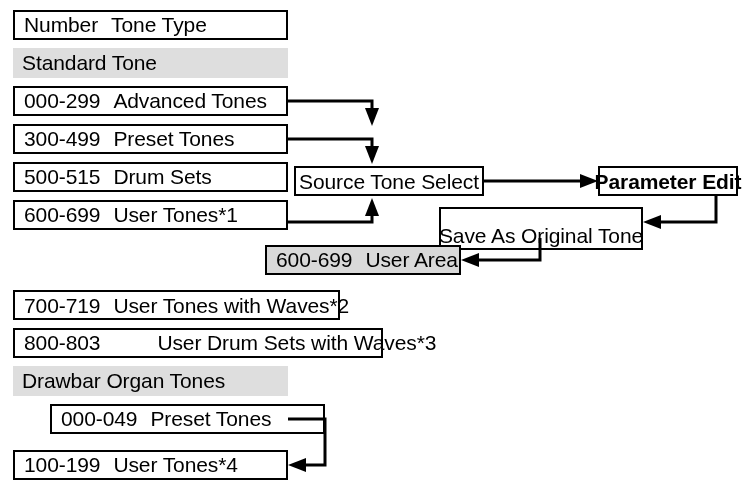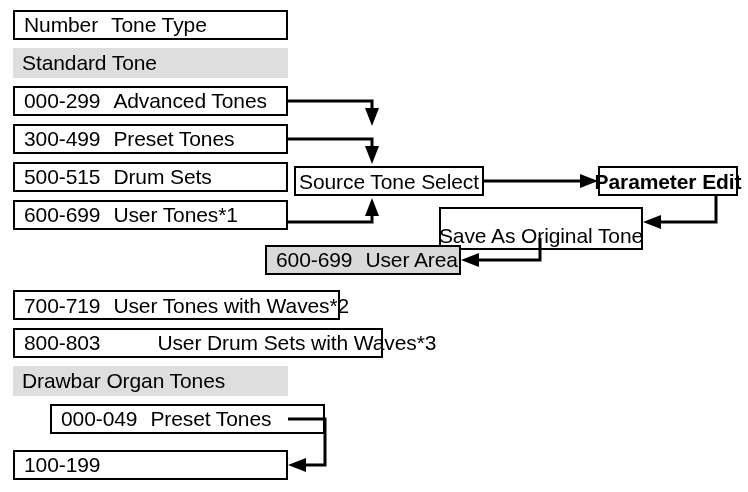--- a/index.html
+++ b/index.html
@@ -125,20 +125,21 @@
     <span class="single">Drawbar Organ Tones</span>
   </div>
 
   <div class="node bordered" style="left:13px; top:404px; width:275px; height:30px;margin-left:37px;">
     <span class="num">000-049</span>
     <span class="lbl">Preset Tones</span>
   </div>
 
   <div class="node bordered" style="left:13px; top:450px; width:275px; height:30px;">
     <span class="num">100-199</span>
+    <span class="lbl">User Tones*4</span>
   </div>
 
   <div class="node bordered centered" style="left:294px; top:166px; width:190px; height:30px;">
     <span class="single">Source Tone Select</span>
   </div>
 
   <div class="node bordered centered" style="left:598px; top:166px; width:140px; height:30px;font-weight:bold;">
     <span class="single">Parameter Edit</span>
   </div>
 

